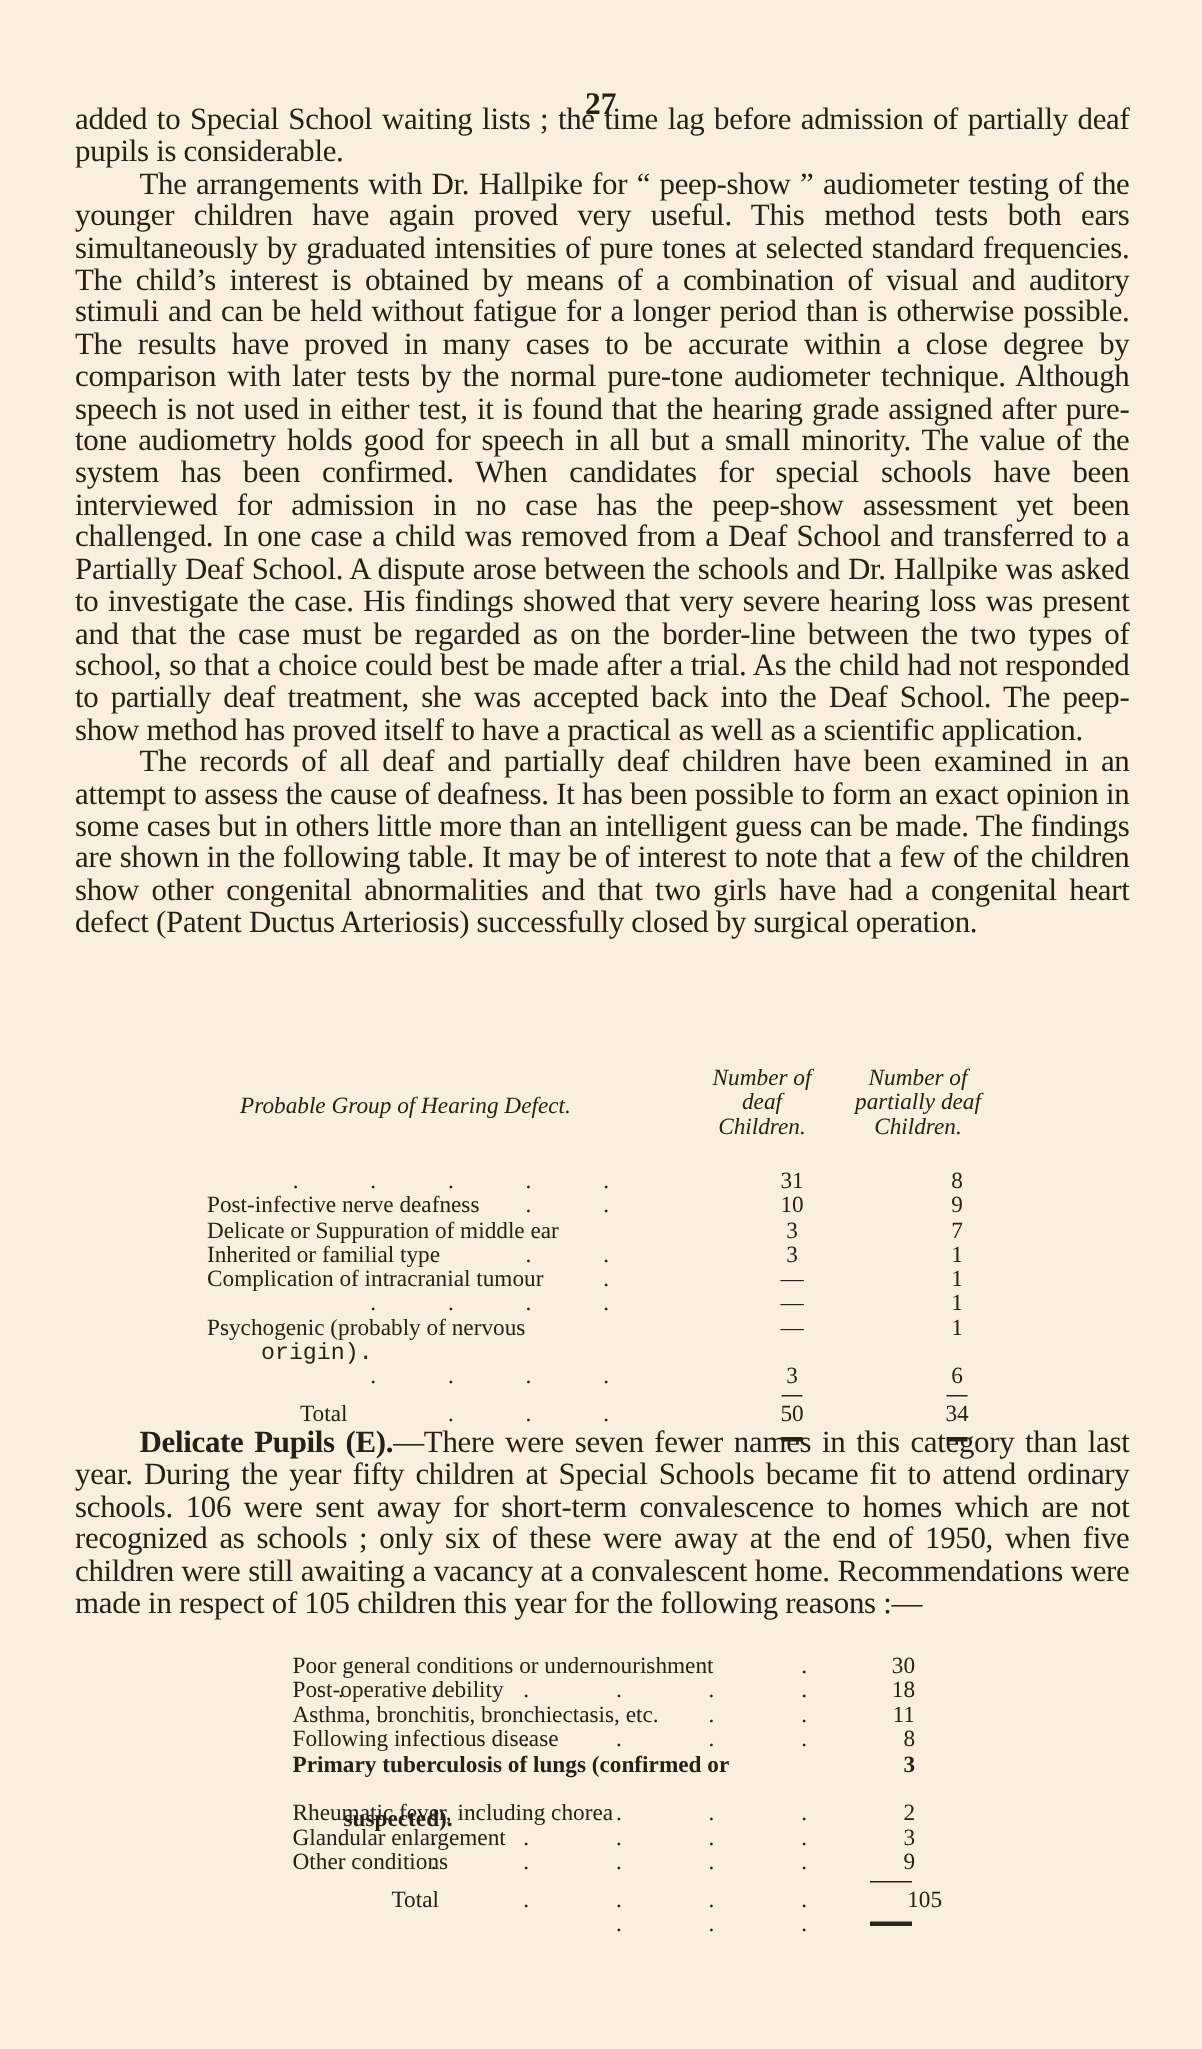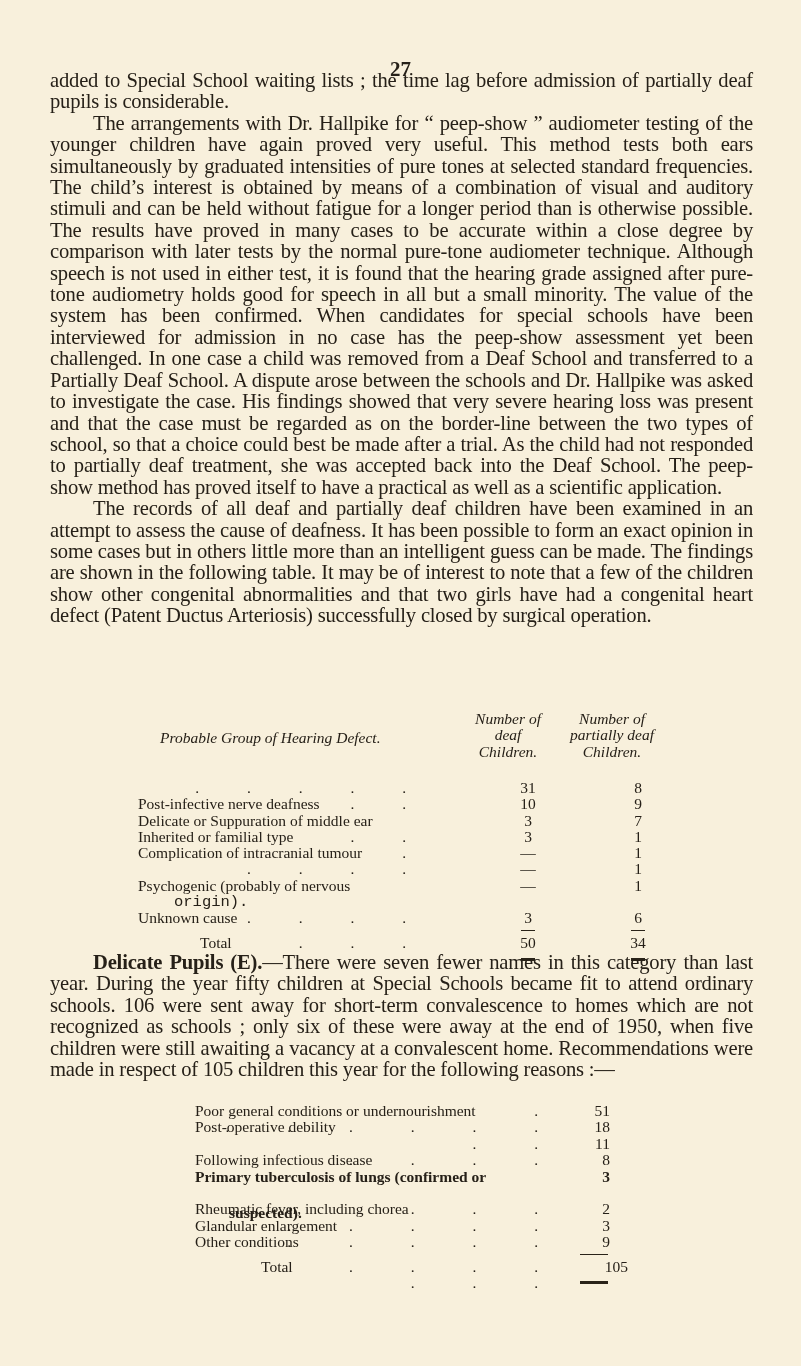--- a/index.html
+++ b/index.html
@@ -164,21 +164,20 @@
   </div>
   <div class="ht-row wrap">
     <span class="lbl plain">
       <span>Psychogenic  (probably  of  nervous</span>
       <span class="cont">origin).</span>
     </span>
     <span class="v1">—</span>
     <span class="v2">1</span>
   </div>
   <div class="ht-row">
-    <span class="lbl plain">Unknown cause</span>
     <span class="dots">. . . .</span>
     <span class="v1">3</span>
     <span class="v2">6</span>
   </div>
 
   <div class="ht-rule-row">
     <span class="rule" style="left:471px; top:3px;"></span>
     <span class="rule" style="left:581px; top:3px;"></span>
   </div>
 
@@ -195,28 +194,29 @@
 </div>
 
 <div class="body-text" style="top:952px;">
   <p class="indent"><span class="lead-bold">Delicate Pupils (E).</span><span>—There were seven fewer names in this category than last year.  During the year fifty children at Special Schools became fit to attend ordinary schools.  106 were sent away for short-term convalescence to homes which are not recognized as schools ;  only six of these were away at the end of 1950, when five children were still awaiting a vacancy at a convalescent home. Recommendations were made in respect of 105 children this year for the following reasons :—</span></p>
 </div>
 
 <div class="reasons-table">
   <div class="rs-row">
     <span class="lbl">Poor general conditions or undernourishment</span>
     <span class="dots">.</span>
-    <span class="val">51</span>
+    <span class="val">30</span>
   </div>
   <div class="rs-row">
     <span class="lbl">Post-operative debility</span>
     <span class="dots">. . . . . .</span>
     <span class="val">18</span>
   </div>
   <div class="rs-row">
+    <span class="lbl">Asthma, bronchitis, bronchiectasis, etc.</span>
     <span class="dots">. .</span>
     <span class="val">11</span>
   </div>
   <div class="rs-row">
     <span class="lbl">Following infectious disease</span>
     <span class="dots">. . . . .</span>
     <span class="val">8</span>
   </div>
   <div class="rs-row wrap">
     <span class="lbl">

